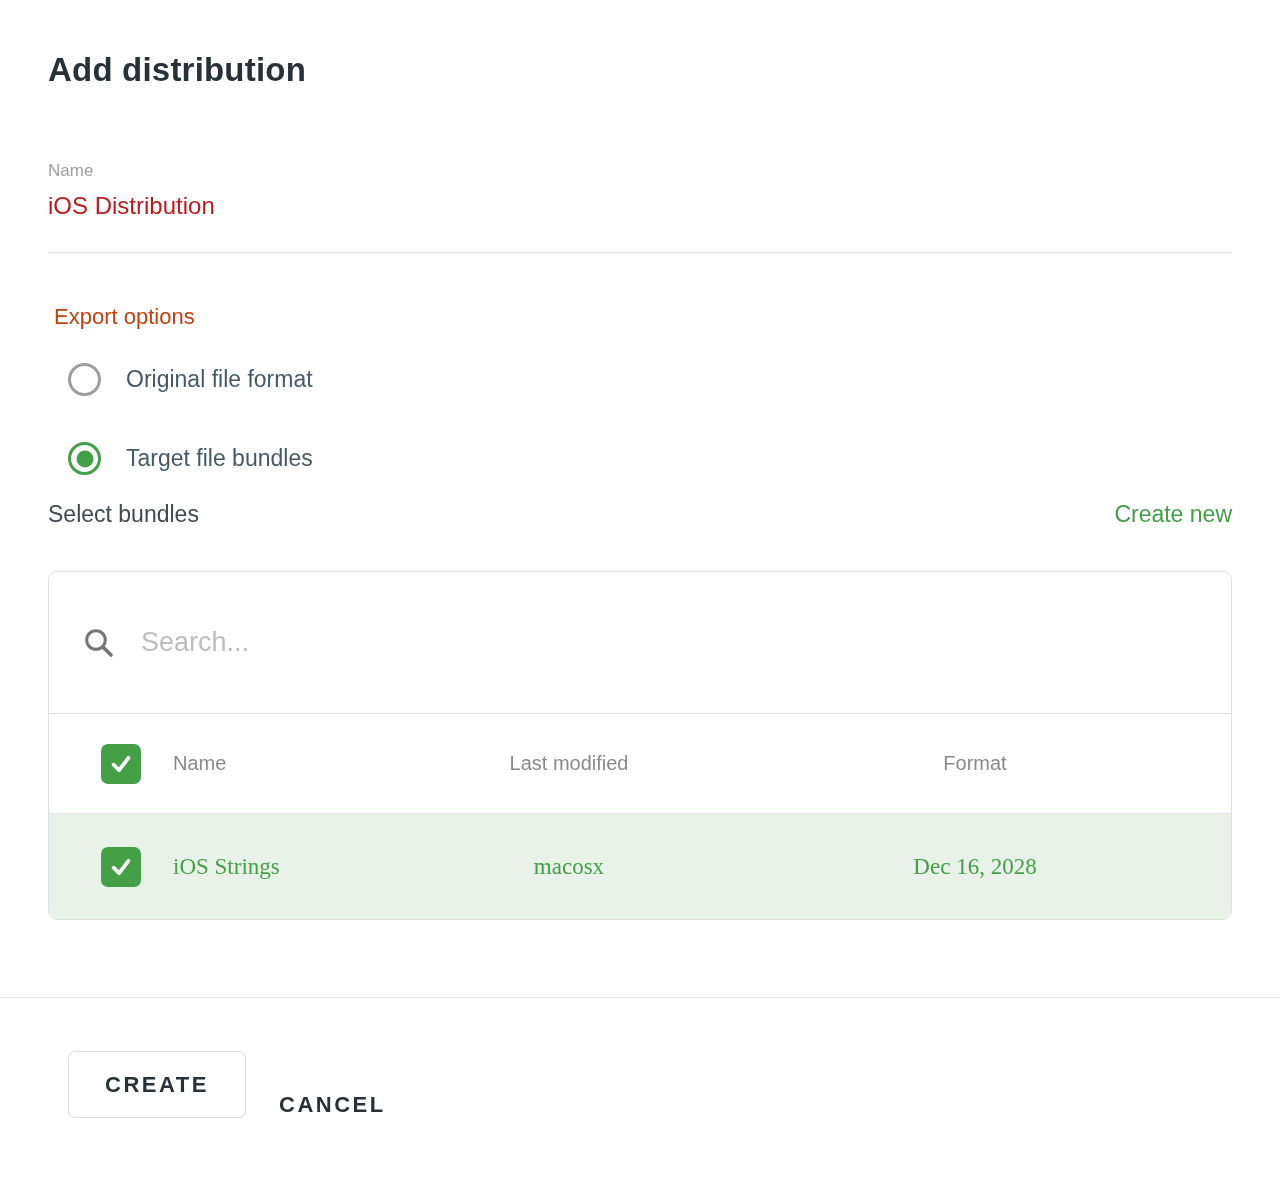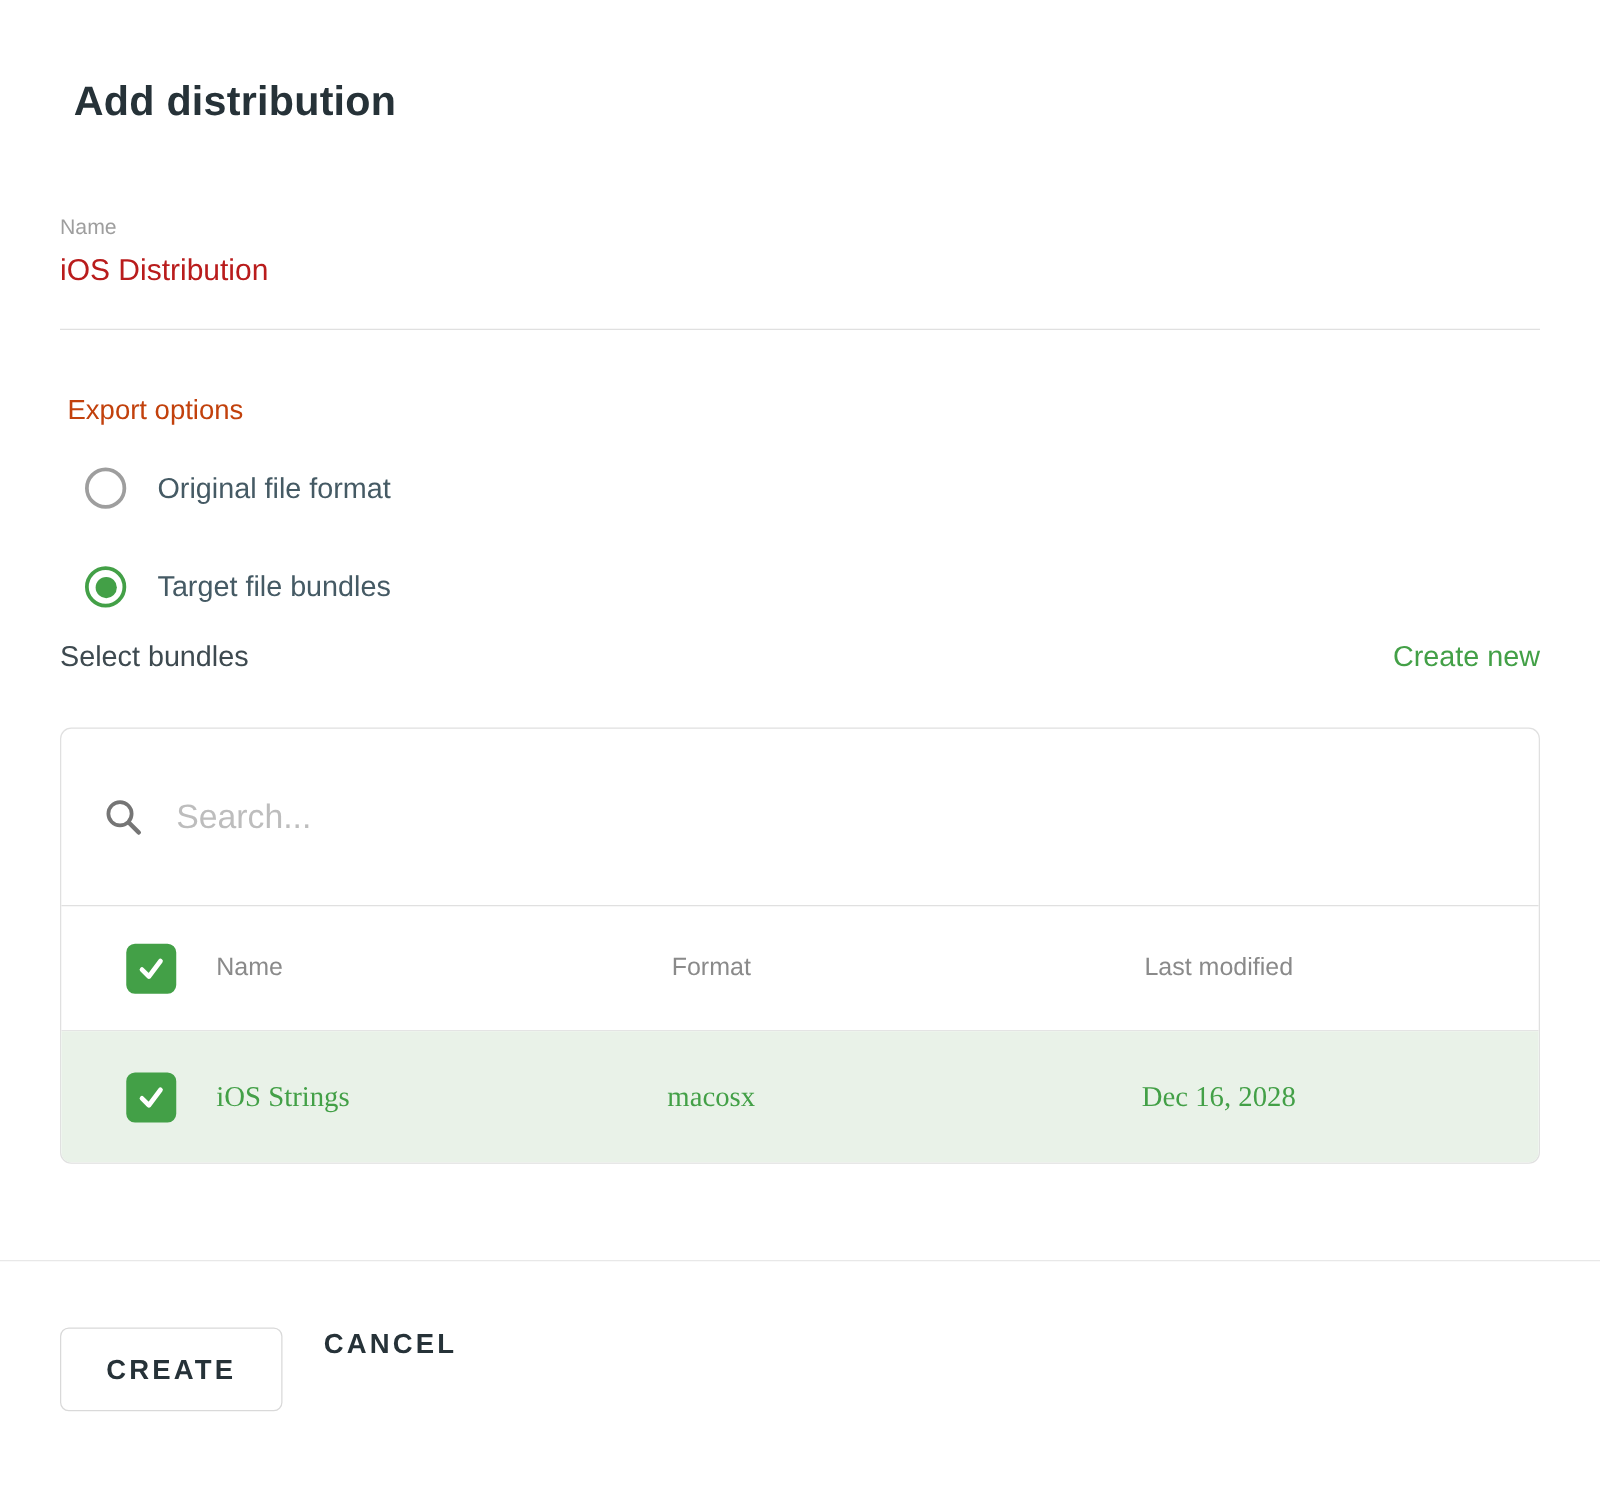--- a/index.html
+++ b/index.html
@@ -8,21 +8,21 @@
     width: 1280px; height: 1188px;
     background: #ffffff;
     font-family: "Liberation Sans", sans-serif;
     color: #263238;
   }
   .page { width: 1280px; height: 1188px; overflow: hidden; }
   .content { padding: 0 48px; }
 
   
   h1.title {
-    margin: 11px; padding-top: 50px;
+    margin: 0; padding-top: 50px;
     font-size: 33px; line-height: 40px;
     font-weight: 700; color: #263238;
     letter-spacing: 0.2px;
   }
 
   
   .name-label {
     margin-top: 71px;
     font-size: 17px; line-height: 20px;
     color: #9E9E9E;
@@ -125,22 +125,22 @@
 
   
   .divider {
     margin: 77px 0 0 0;
     border: none; border-top: 1px solid #E8E8E8;
     width: 1280px;
   }
 
   
   .actions {
-    display: flex; align-items: flex-start;
-    padding: 0 48px; margin-top: 53px;
+    display: flex; align-items: flex-end;
+    padding: 0 68px; margin-top: 53px;
   }
   .btn {
     font-family: "Liberation Sans", sans-serif;
     font-size: 22px; font-weight: 700; letter-spacing: 2.5px;
     color: #263238; background: #fff;
     cursor: pointer;
   }
   .btn-create {
     width: 178px; height: 67px;
     border: 1px solid #D9D9D9; border-radius: 7px;
@@ -189,22 +189,22 @@
 
       <div class="trow thead">
         <div class="cell-check">
           <div class="checkbox checked">
             <svg width="26" height="26" viewBox="0 0 21 21">
               <polyline points="4.5,11 9,15.5 16.5,5.5" fill="none" stroke="#ffffff" stroke-width="3" stroke-linecap="round" stroke-linejoin="round"></polyline>
             </svg>
           </div>
         </div>
         <div class="col-label cell-name">Name</div>
+        <div class="col-label cell-center">Last modified</div>
         <div class="col-label cell-center">Format</div>
-        <div class="col-label cell-center">Last modified</div>
       </div>
 
       <div class="trow tbody-row selected">
         <div class="cell-check">
           <div class="checkbox checked">
             <svg width="26" height="26" viewBox="0 0 21 21">
               <polyline points="4.5,11 9,15.5 16.5,5.5" fill="none" stroke="#ffffff" stroke-width="3" stroke-linecap="round" stroke-linejoin="round"></polyline>
             </svg>
           </div>
         </div>

